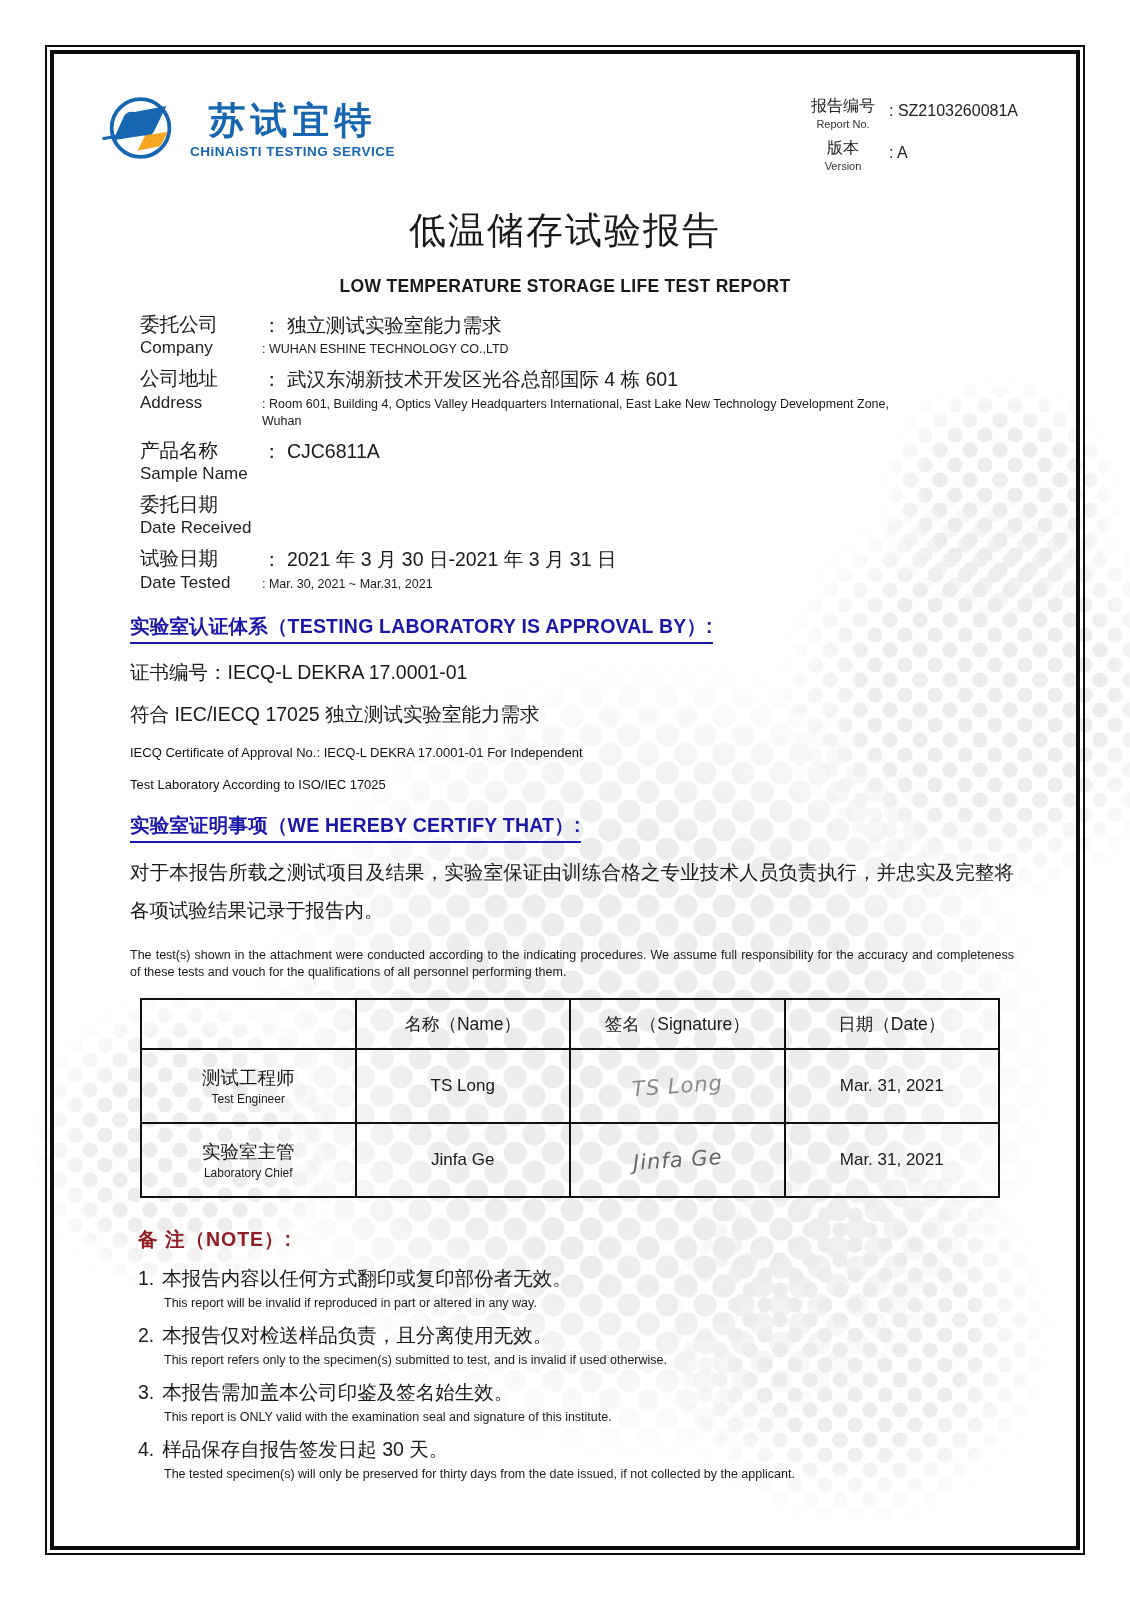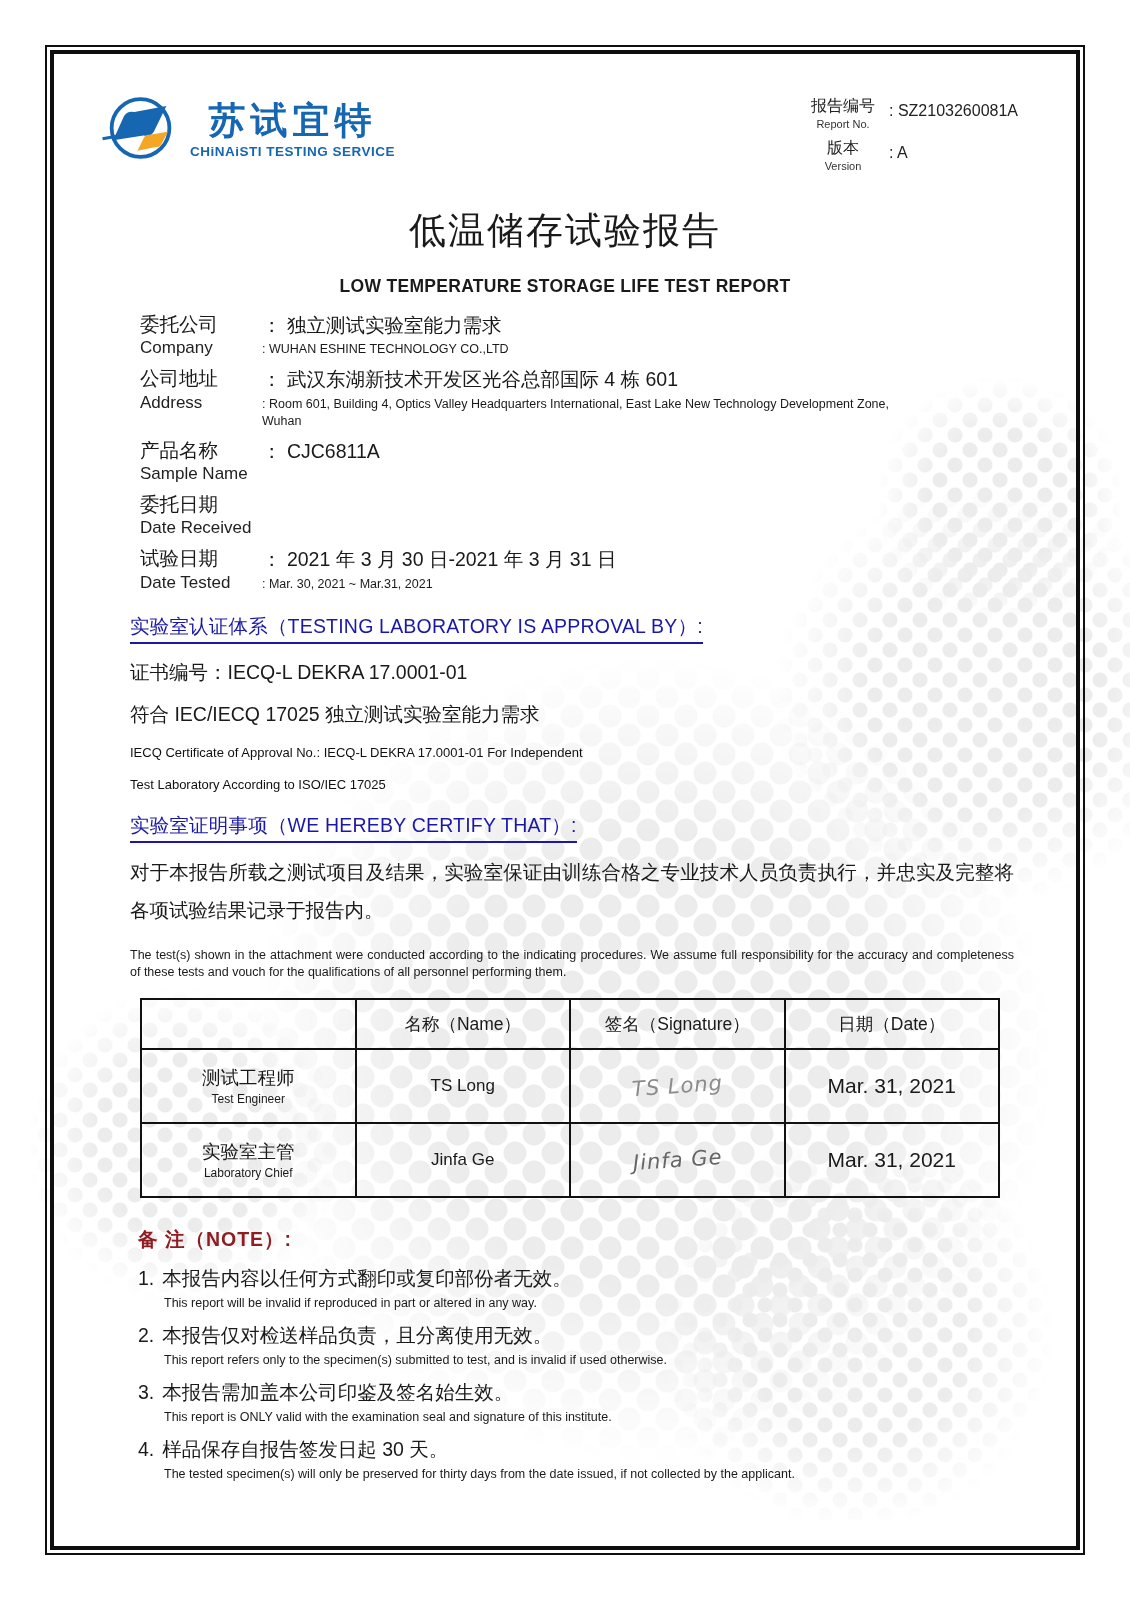--- a/index.html
+++ b/index.html
@@ -55,36 +55,36 @@
   .field-row{display:flex;margin-bottom:9px;}
   .field-label{width:122px;flex:0 0 122px;}
   .f-cn{font-size:19.5px;line-height:1.2;}
   .f-en{font-size:17px;color:#222;margin-top:2px;}
   .field-value{padding-right:60px;}
   .v-cn{font-size:19.5px;line-height:1.25;}
   .v-en{font-size:12.5px;margin-top:4px;line-height:1.35;}
 
   
   .section{margin:20px 0 0 76px;padding-right:62px;}
-  .sec-heading{display:inline-block;font-size:19.5px;font-weight:normal;color:#1b18a8;
+  .sec-heading{display:inline-block;font-size:19.5px;font-weight:bold;color:#1b18a8;
     border-bottom:2px solid #1b18a8;padding-bottom:2px;letter-spacing:.2px;}
   .sec-line{font-size:19.5px;margin-top:15px;}
   .sec-en{font-size:13px;margin-top:17px;color:#111;}
   .cert-cn{font-size:19.5px;line-height:1.95;margin-top:10px;text-align:justify;}
   .cert-en{font-size:12.5px;line-height:1.4;margin-top:18px;text-align:justify;}
 
   
   table.sig{border-collapse:collapse;margin:16px 0 0 86px;table-layout:fixed;width:860px;}
   table.sig td{border:2px solid #111;text-align:center;vertical-align:middle;padding:0;}
   .th-row td{height:48px;font-size:17.5px;}
   .data-row td{height:72px;}
   .role-cn{font-size:18.5px;}
   .role-en{font-size:12px;margin-top:2px;}
   .cell-name{font-size:17px;}
-  .cell-date{font-size:21px;}
+  .cell-date{font-size:17px;}
   .signature{font-size:21px;color:#8b8b8b;font-style:italic;
     font-family:"DejaVu Sans", sans-serif;transform:rotate(-4deg);display:inline-block;
     letter-spacing:1px;}
   .sig-dark{color:#666;}
 
   
   .notes{margin:28px 0 0 84px;padding-right:60px;}
   .note-heading{font-size:19.5px;font-weight:bold;color:#8f1d21;letter-spacing:1px;}
   .note-item{margin-top:12px;}
   .note-cn{font-size:19.5px;}

